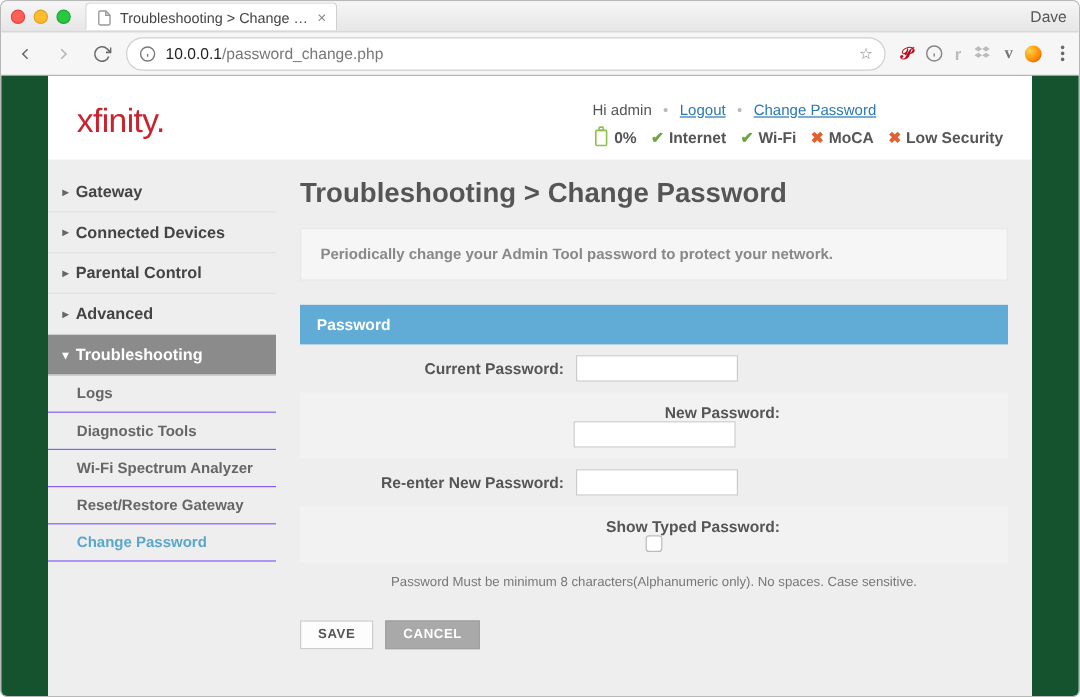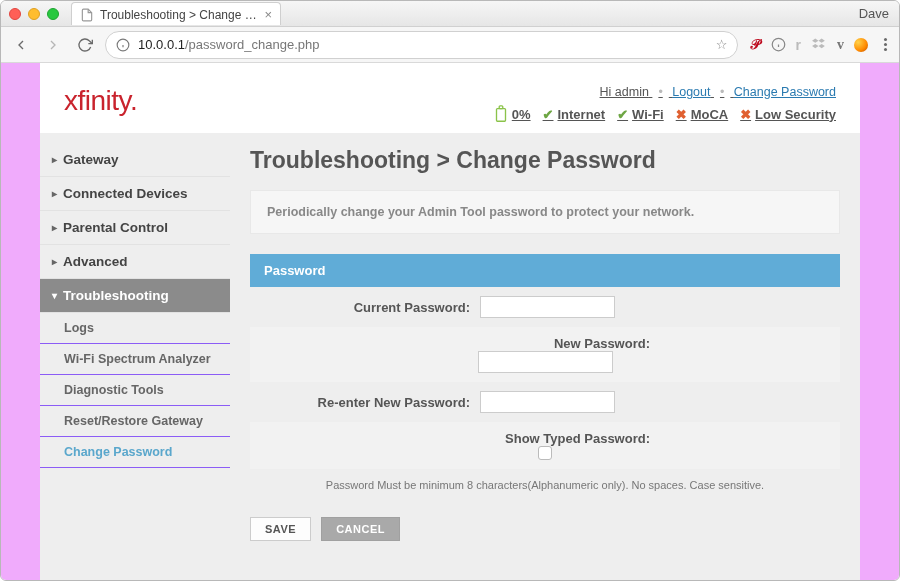--- a/index.html
+++ b/index.html
@@ -29,27 +29,27 @@
   .addr-path { color: #777; }
   .addr-star { margin-left: auto; color: #888; }
   .ext-icons { display: flex; align-items: center; gap: 10px; padding: 0 4px; color: #777; font-size: 14px; }
   .ext-icons .p { color: #bd081c; font-weight: bold; }
   .ext-icons .v { font-weight: bold; font-family: Georgia, serif; }
   .ext-icons .orb { width: 14px; height: 14px; background: radial-gradient(circle at 30% 30%, #ffd24a, #ff8a00 60%, #b84a00); border-radius: 50%; }
   .menu-dots { display: flex; flex-direction: column; gap: 2px; padding: 0 4px; }
   .menu-dots span { width: 3px; height: 3px; background: #6a6a6a; border-radius: 50%; }
 
   
-  .page-viewport { height: calc(581px - 26px - 36px); overflow: hidden; background: #f0abfc; display: flex; justify-content: center; }
+  .page-viewport { height: calc(581px - 26px - 36px); overflow: hidden; background: #14532d; display: flex; justify-content: center; }
   .page { width: 820px; background: #fff; display: flex; flex-direction: column; height: 100%; }
 
   .header { display: flex; justify-content: space-between; align-items: flex-start; padding: 22px 24px 10px 24px; }
   .logo { color: #c9232d; font-size: 28px; font-weight: 400; letter-spacing: -0.5px; }
   .logo::after { content: '.'; color: #c9232d; }
-  .header-right { text-align: right; font-size: 12.5px; color: #555; text-decoration: underline; }
+  .header-right { text-align: left; font-size: 12.5px; color: #555; }
   .userline a { color: #2a7ab0; text-decoration: underline; }
   .userline .sep { color: #bbb; margin: 0 6px; }
   .statusline { margin-top: 6px; display: flex; gap: 12px; justify-content: flex-end; align-items: center; font-size: 13px; color: #555; font-weight: bold; }
   .statusline .battery svg { width: 14px; height: 18px; vertical-align: -3px; }
   .statusline .ok { color: #6ea644; }
   .statusline .bad { color: #e06030; }
   .stat { display: flex; align-items: center; gap: 4px; }
 
   .body { flex: 1; display: flex; background: #eeeeee; }
   .sidebar { width: 190px; padding: 10px 0 0 0; }
@@ -205,22 +205,22 @@
             </div>
           <div class="nav-item">
               <span class="caret">▸</span>
               <span>Advanced</span>
             </div>
           <div class="nav-item active">
               <span class="caret">▾</span>
               <span>Troubleshooting</span>
             </div>
           <div class="sub-item"><span>Logs</span></div>
+          <div class="sub-item"><span>Diagnostic Tools</span></div>
           <div class="sub-item"><span>Wi-Fi Spectrum Analyzer</span></div>
-          <div class="sub-item"><span>Diagnostic Tools</span></div>
           <div class="sub-item"><span>Reset/Restore Gateway</span></div>
           <div class="sub-item current"><span>Change Password</span></div>
         </div>
 
         <div class="content">
           <div class="page-title">Troubleshooting &gt; Change Password</div>
           <div class="notice">Periodically change your Admin Tool password to protect your network.</div>
 
           <div class="panel">
             <div class="panel-head">Password</div>

